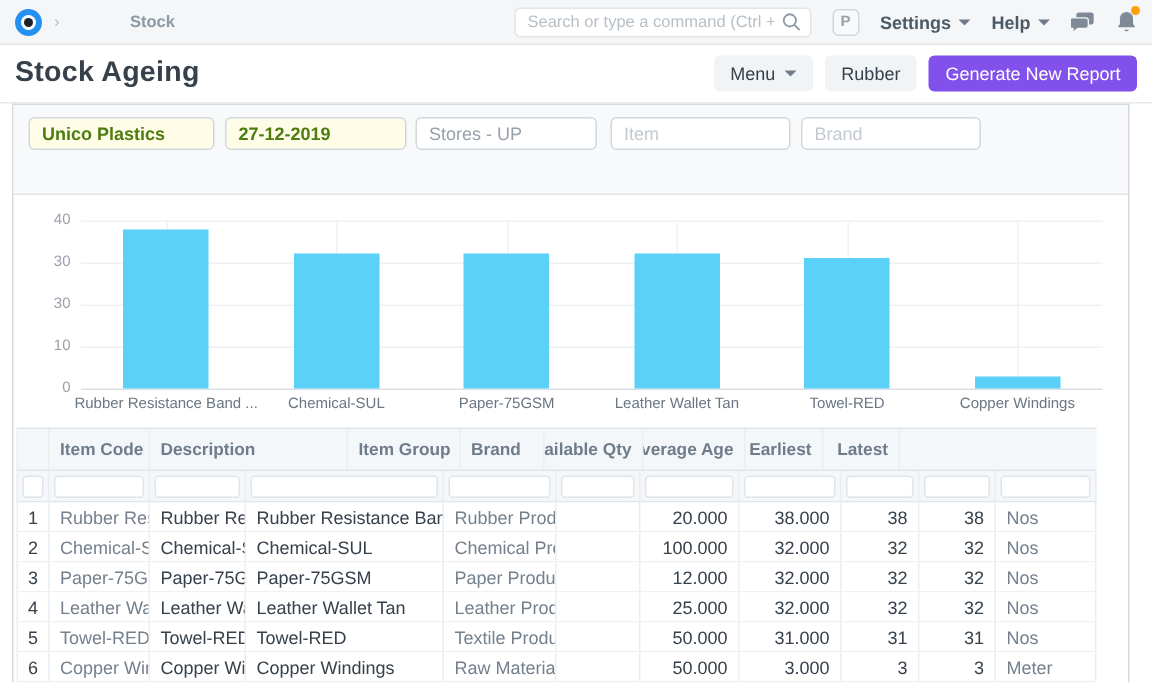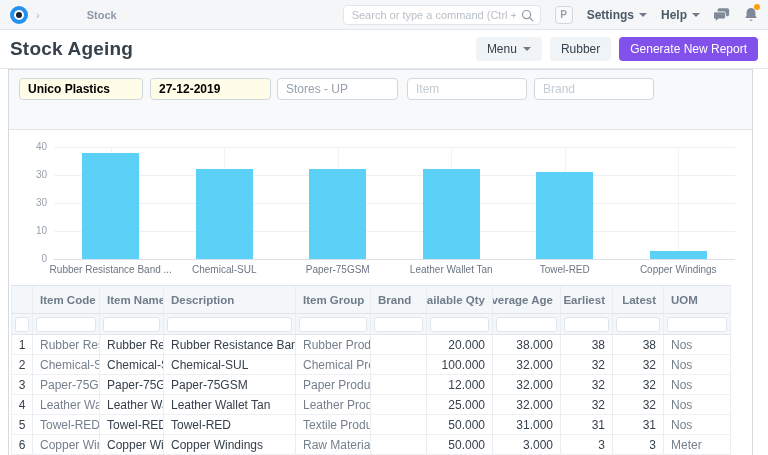--- a/index.html
+++ b/index.html
@@ -62,21 +62,21 @@
 
   
   .card {
     position:absolute; top:69px; left:8px; width:745px; height:386px;
     background:#ffffff; border:1px solid #d4dadf; border-bottom:none;
   }
   .filter-strip { position:absolute; top:0; left:0; width:100%; height:60px;
     background:#f7f9fb; border-bottom:1px solid #e2e6e9; }
   .f-input { position:absolute; top:8px; height:22px; border:1px solid #d1d8dd;
     border-radius:4px; font-size:12px; font-family:inherit; padding:0 8px;
-    background:#ffffff; color:#000000; outline:none; }
+    background:#ffffff; color:#4d7c0f; outline:none; }
   .f-input.set { background:#fffce7; font-weight:bold; }
   .f-input.plain { color:#98a1ab; }
   .f-input::placeholder { color:#c3cad1; }
   .checkbox-row { position:absolute; top:37px; left:14px; display:flex;
     align-items:center; gap:9px; }
   .checkbox { width:13px; height:13px; border:1px solid #c8cfd6; border-radius:3px;
     background:#ffffff; cursor:pointer; }
   .checkbox-label { font-size:12px; color:#36414c; }
 
   
@@ -211,29 +211,27 @@
       <div class="xlabel" style="left: 480.75px; top: 134px;">Towel-RED</div>
       <div class="vline" style="left: 669.25px; top: 17px; height: 112px;"></div>
       <div class="bar" style="background: rgb(91, 209, 247); left: 640.75px; width: 57px; top: 120.6px; height: 8.4px;"></div>
       <div class="xlabel" style="left: 594.25px; top: 134px;">Copper Windings</div>
     </div>
 
   <div class="dtable" id="dtable">
       <div class="trow thead">
         <div class="tcell al-center" style="width: 22px;"></div>
         <div class="tcell" style="width: 67px;">Item Code</div>
-        <div class="tcell" style="width: 64px;">Item Name</div>
         <div class="tcell" style="width: 132px;">Description</div>
         <div class="tcell" style="width: 75px;">Item Group</div>
         <div class="tcell" style="width: 56px;">Brand</div>
         <div class="tcell al-right" style="width: 66px;">Available Qty</div>
         <div class="tcell al-right" style="width: 68px;">Average Age</div>
         <div class="tcell al-right" style="width: 52px;">Earliest</div>
         <div class="tcell al-right" style="width: 51px;">Latest</div>
-        <div class="tcell" style="width: 67px;">UOM</div>
       </div>
       <div class="trow tfilter">
         <div class="tcell" style="width: 22px;">
           <input style="">
         </div>
         <div class="tcell" style="width: 67px;">
           <input style="">
         </div>
         <div class="tcell" style="width: 64px;">
           <input style="">

